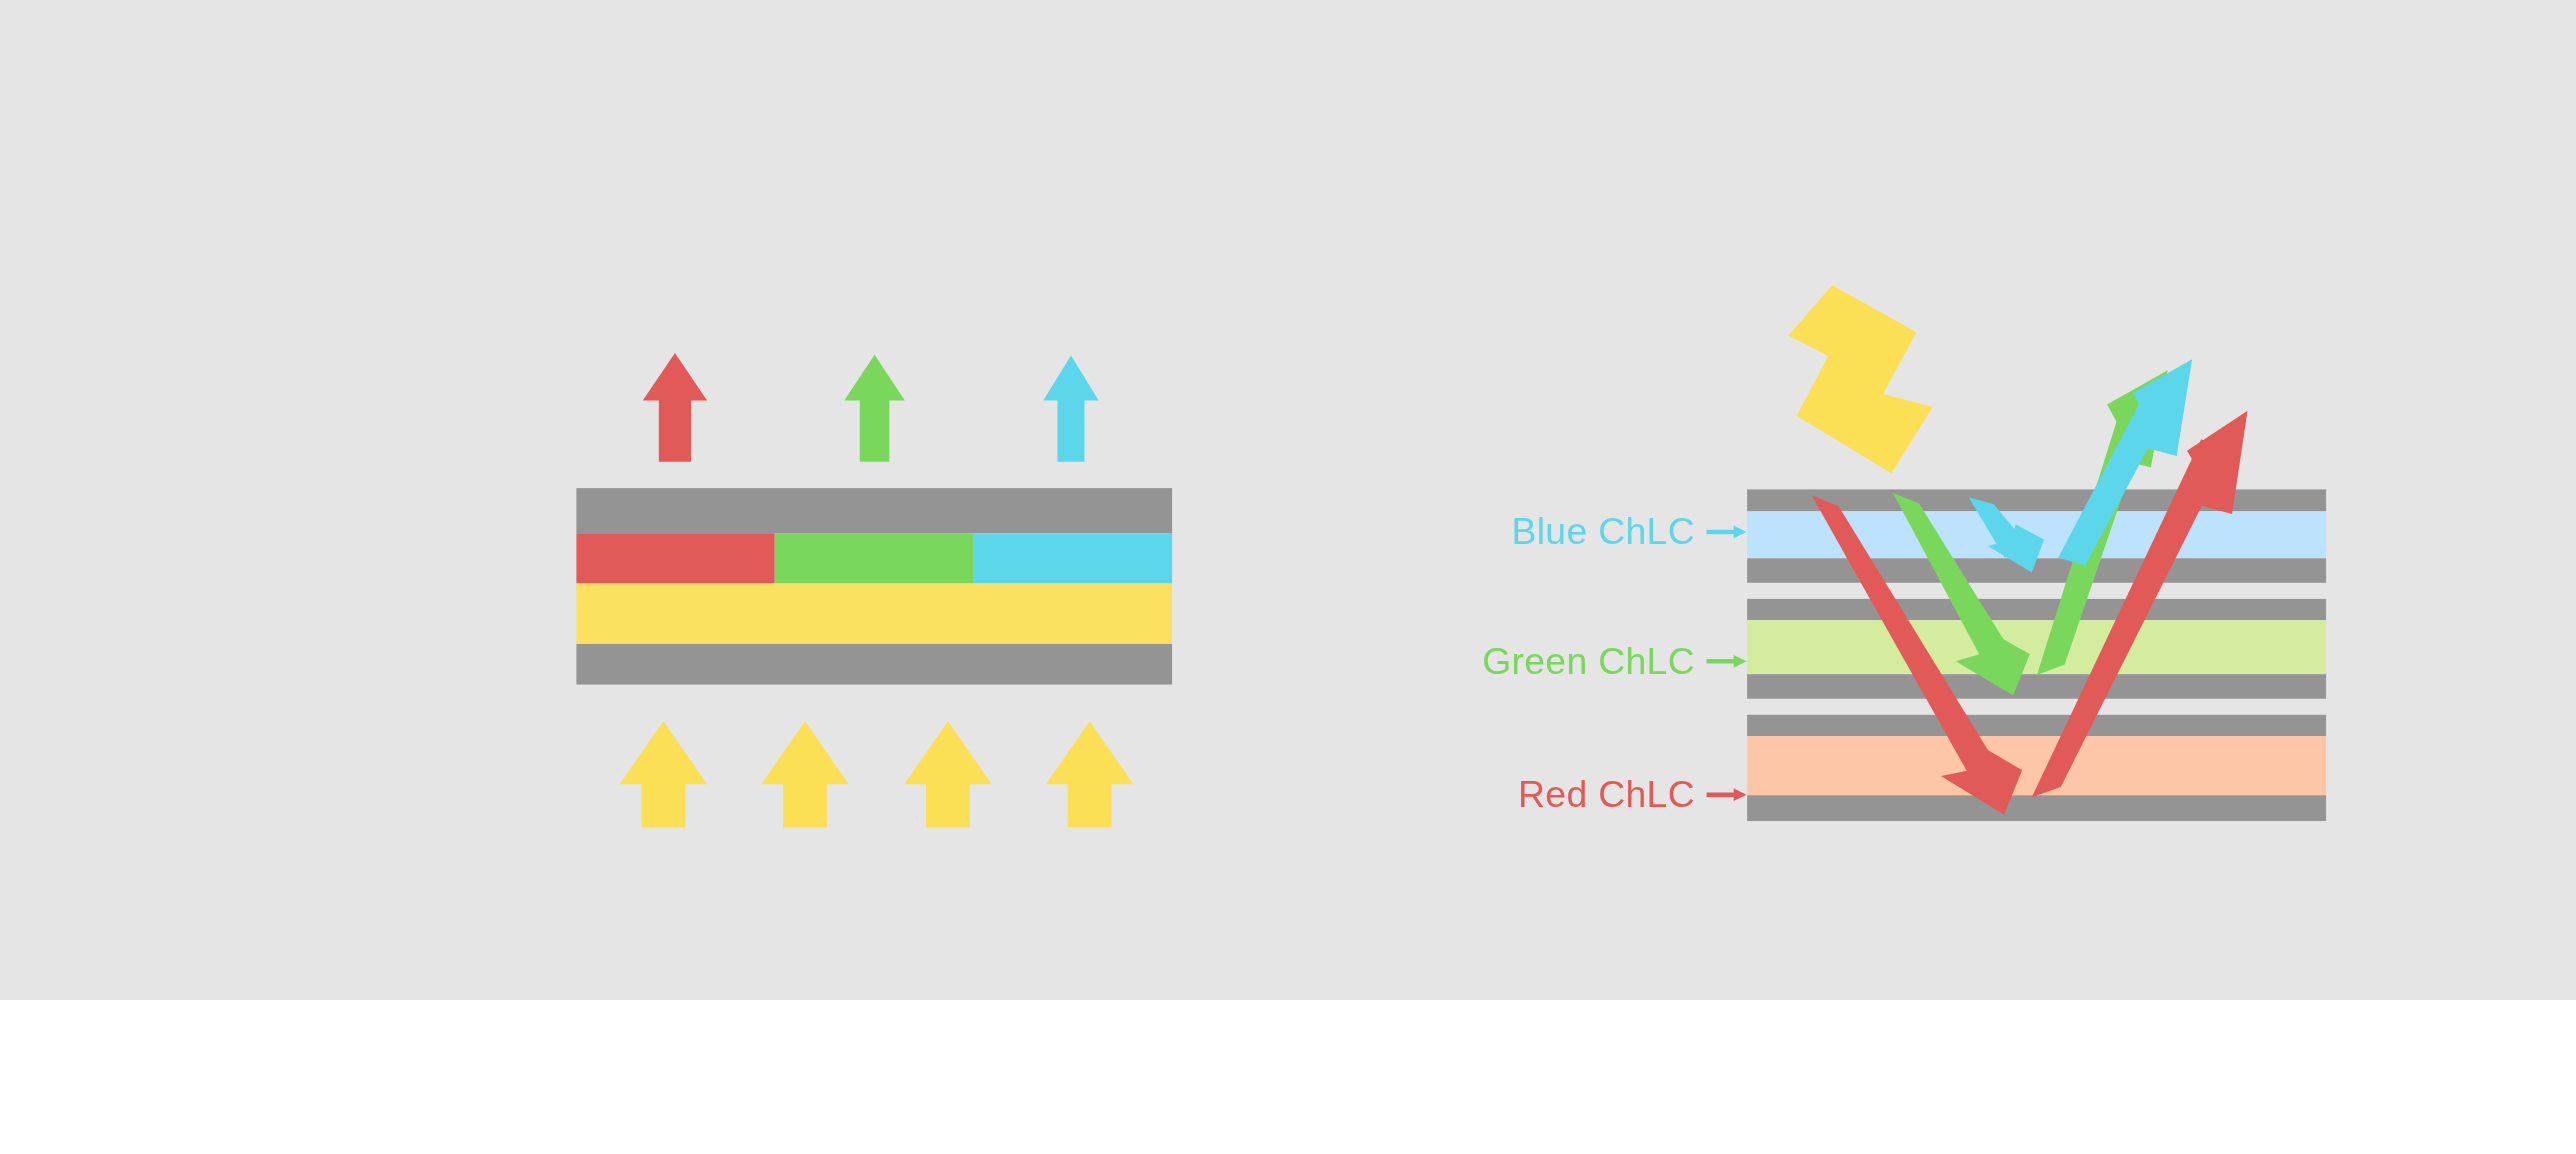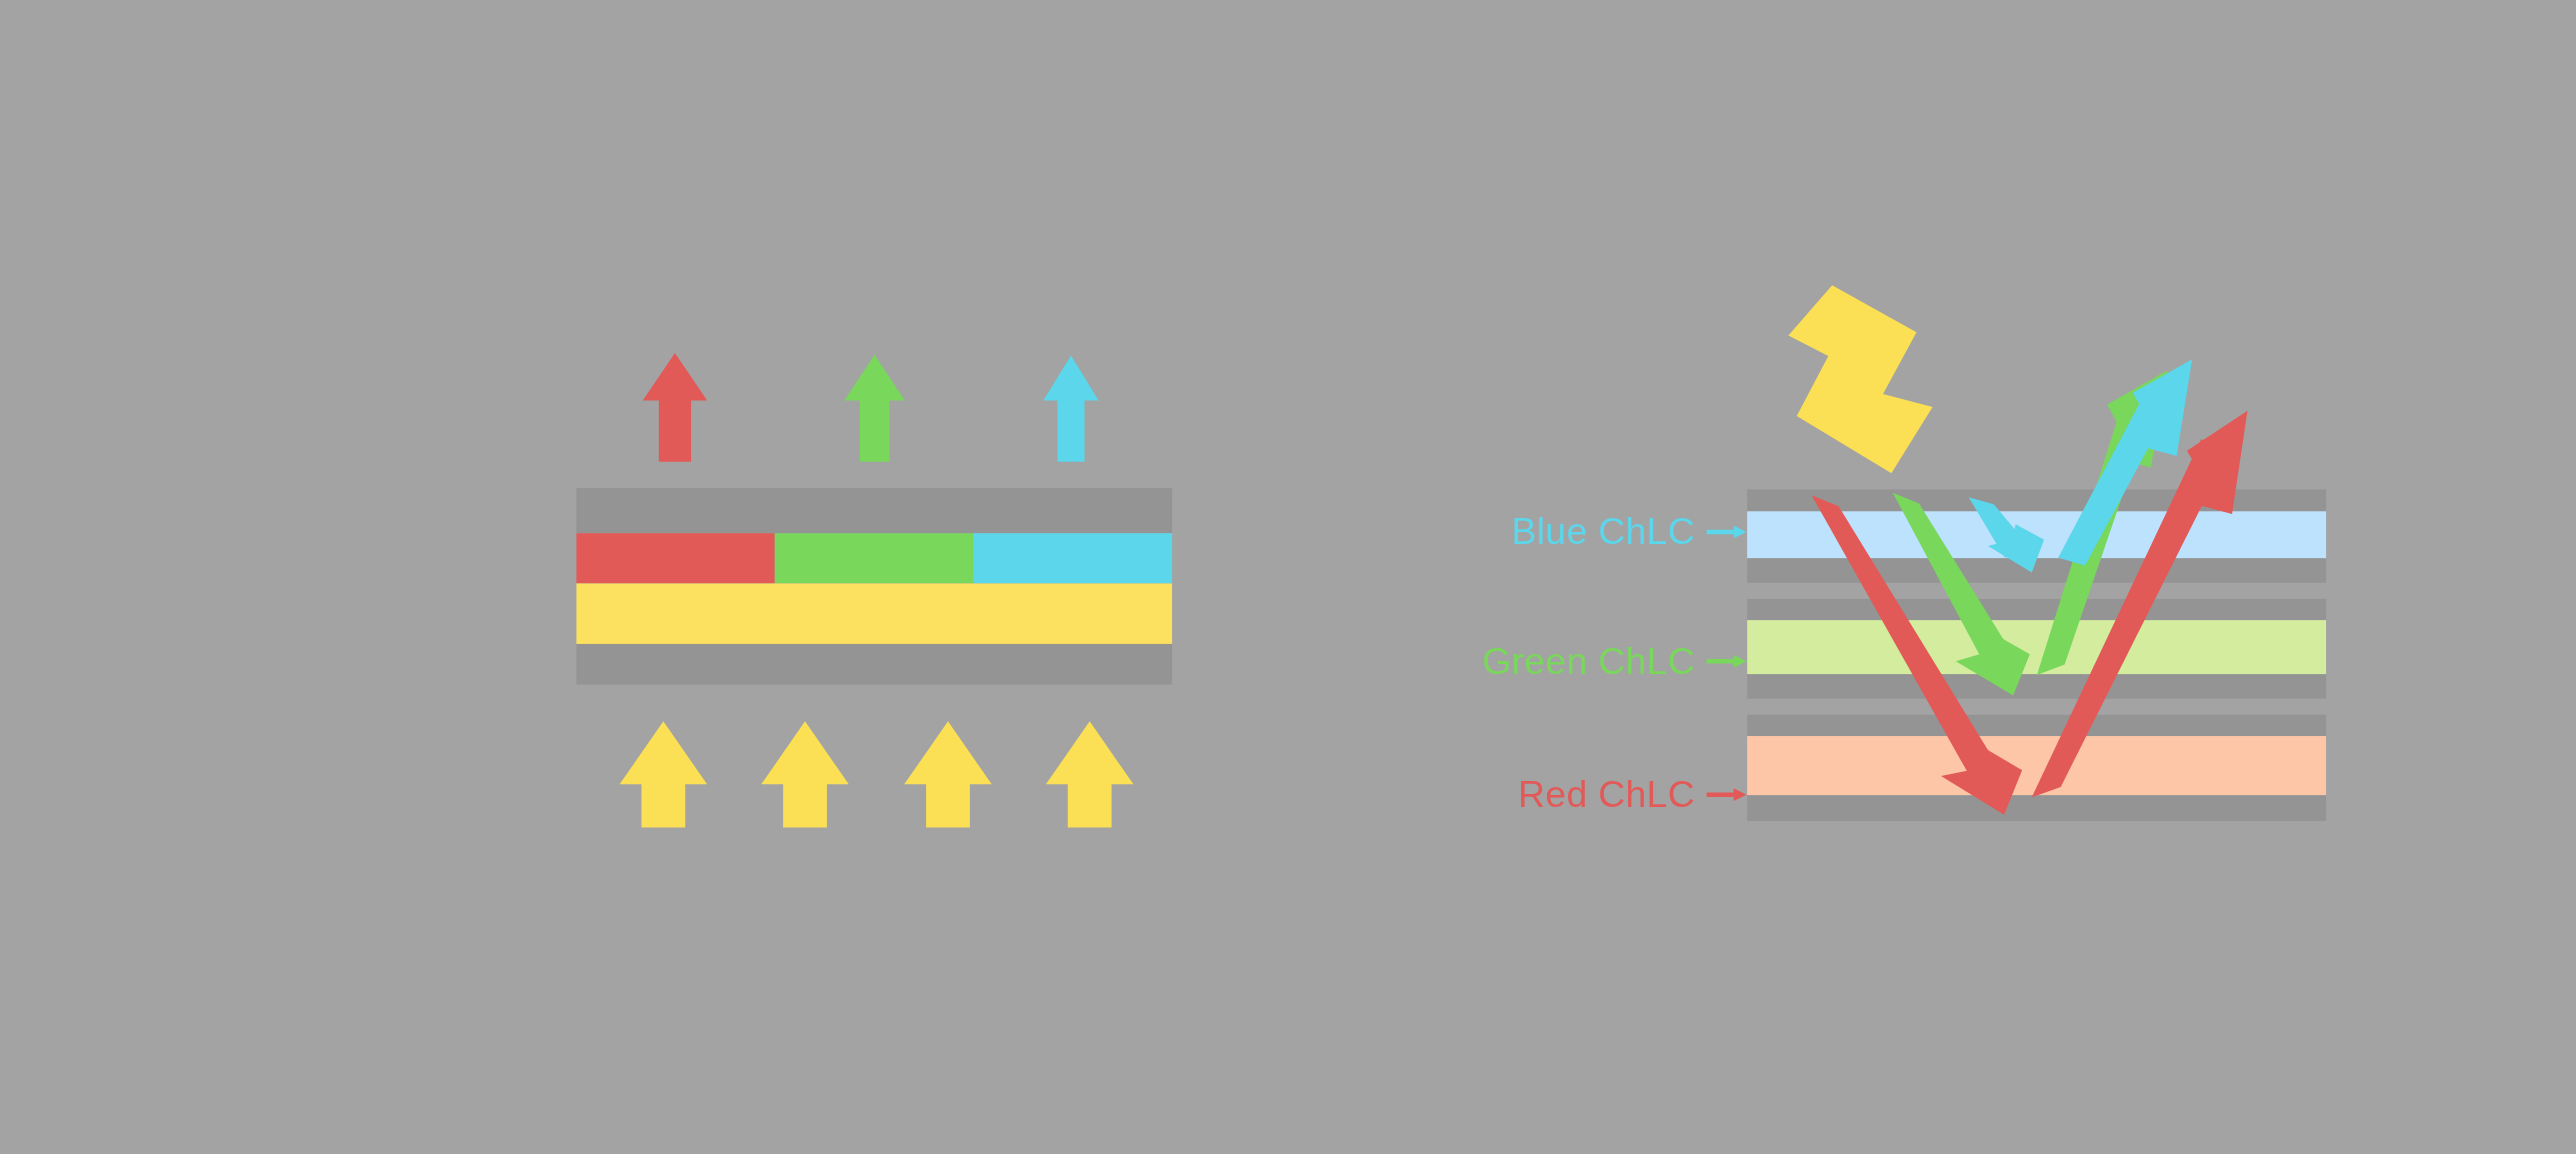--- a/index.html
+++ b/index.html
@@ -1,17 +1,17 @@
 <!DOCTYPE html>
 <html style="font-size:10.3px"><head>
 <meta charset="utf-8">
 <style>
   html,body{margin:0;padding:0;background:#ffffff;}
   body{width:2576px;height:1154px;font-family:"Liberation Sans",sans-serif;overflow:hidden;}
-  #stage{position:relative;width:2576px;height:1154px;background:#a3a3a3;}
+  #stage{position:relative;width:2576px;height:1000px;background:#e5e5e5;}
   svg.fig{position:absolute;left:0;top:0;width:2576px;height:1154px;display:block;}
   .lbl{font-family:"Liberation Sans",sans-serif;font-size:58px;letter-spacing:0.5px;}
 </style>
 </head>
 <body>
 
 <div id="stage">
 
   <svg class="fig" viewBox="0 0 4000 1792" xmlns="http://www.w3.org/2000/svg">
 

